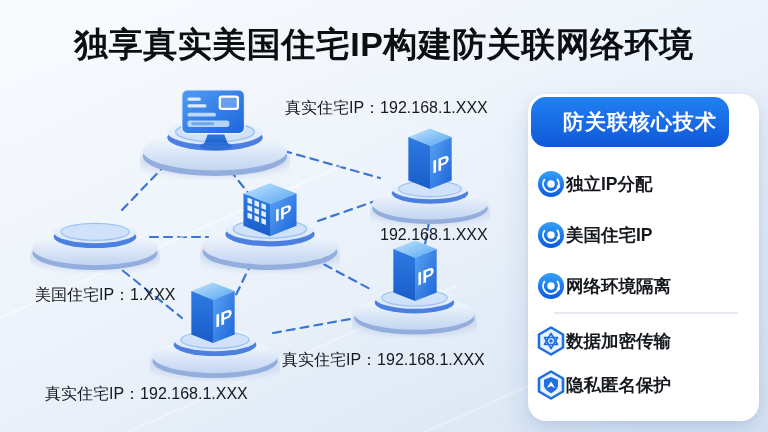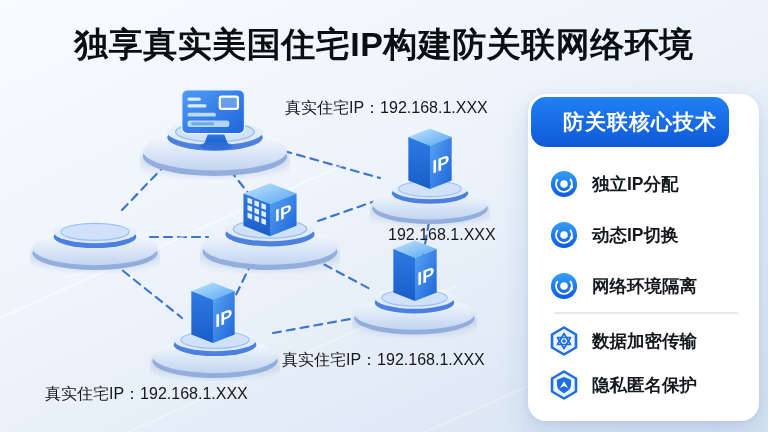--- a/index.html
+++ b/index.html
@@ -31,21 +31,21 @@
     box-shadow:0 12px 30px rgba(45,85,160,.16), 0 2px 6px rgba(45,85,160,.08);
   }
   .panel-header {
     position:absolute; left:3px; top:3px; width:198px; height:50px;
     background:linear-gradient(180deg,#2180f3 0%,#0f58d7 100%);
     border-radius:15px; color:#ffffff; font-size:21px; font-weight:800;
     display:flex; align-items:center; justify-content:center; letter-spacing:1px; white-space:nowrap;padding-left:20px;
   }
   .panel-item {
     position:absolute; left:0; width:231px; height:36px;
-    display:flex; align-items:center; gap:13px; padding-left:21px;
+    display:flex; align-items:center; padding-left:8px;
   }
   .panel-item .txt { font-size:17.5px; font-weight:600; color:#15181d; white-space:nowrap; }
   .p-i1 { top:72px; } .p-i2 { top:123px; } .p-i3 { top:174px;font-family:Liberation Serif, serif; }
   .p-i4 { top:229px; } .p-i5 { top:273px; }
   .panel-divider { position:absolute; left:26px; top:218px; width:184px; height:1.5px; background:#e4e9f1; }
   .icon-wrap { width:30px; height:30px; display:flex; align-items:center; justify-content:center; flex:0 0 auto; }
 </style>
 </head>
 <body>
 
@@ -202,21 +202,22 @@
   <div class="node" style="left:187px;top:281px;width:52px">
     <svg viewBox="0 0 72 88" width="52">
       <path d="M36 2 L66 14 L36 26 L6 14 Z" fill="url(#gCubeTop)"></path>
       <path d="M6 14 L36 26 L36 86 L6 74 Z" fill="url(#gCubeLeft)"></path>
       <path d="M66 14 L36 26 L36 86 L66 74 Z" fill="url(#gCubeFront)"></path>
       <text transform="translate(51,60) skewY(-21.8)" text-anchor="middle" font-size="25" font-weight="bold" fill="#ffffff" font-family="Liberation Sans, sans-serif">IP</text>
     </svg>
   </div>
 
   <div class="caption" style="left:285px;top:98px">真实住宅IP：192.168.1.XXX</div>
-  <div class="caption" style="left:388px;top:226px">192.168.1.XXX</div>
+  <div class="caption" style="left:380px;top:226px">192.168.1.XXX</div>
+  <div class="caption" style="left:35px;top:285px">美国住宅IP：1.XXX</div>
   <div class="caption" style="left:282px;top:350px">真实住宅IP：192.168.1.XXX</div>
   <div class="caption" style="left:45px;top:384px">真实住宅IP：192.168.1.XXX</div>
 
   <aside class="panel">
     <div class="panel-header">防关联核心技术</div>
 
     <div class="panel-item p-i1">
       <span class="icon-wrap">
         <svg viewBox="0 0 30 30" width="28" height="28">
           <circle cx="15" cy="15" r="14" fill="url(#gOrb)"></circle>
@@ -230,21 +231,21 @@
 
     <div class="panel-item p-i2">
       <span class="icon-wrap">
         <svg viewBox="0 0 30 30" width="28" height="28">
           <circle cx="15" cy="15" r="14" fill="url(#gOrb)"></circle>
           <circle cx="15" cy="15" r="4" fill="#ffffff"></circle>
           <circle cx="15" cy="15" r="8.5" fill="none" stroke="#ffffff" stroke-width="2" stroke-dasharray="38 16" transform="rotate(-40 15 15)"></circle>
           <circle cx="23" cy="18" r="1.8" fill="#ffffff"></circle>
         </svg>
       </span>
-      <span class="txt">动态IP切换</span>
+      <span class="txt">美国住宅IP</span>
     </div>
 
     <div class="panel-item p-i3">
       <span class="icon-wrap">
         <svg viewBox="0 0 30 30" width="28" height="28">
           <circle cx="15" cy="15" r="14" fill="url(#gOrb)"></circle>
           <circle cx="15" cy="15" r="4" fill="#ffffff"></circle>
           <circle cx="15" cy="15" r="8.5" fill="none" stroke="#ffffff" stroke-width="2" stroke-dasharray="38 16" transform="rotate(-40 15 15)"></circle>
           <circle cx="23" cy="18" r="1.8" fill="#ffffff"></circle>
         </svg>

